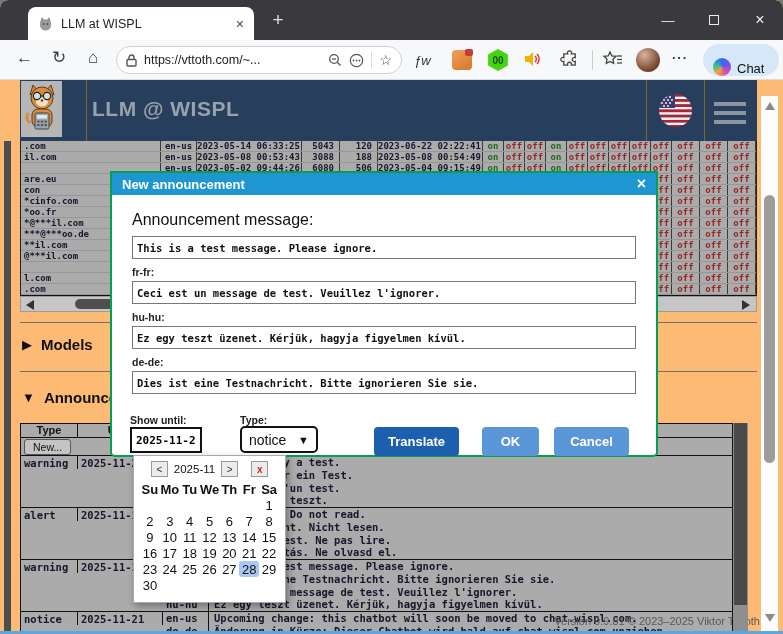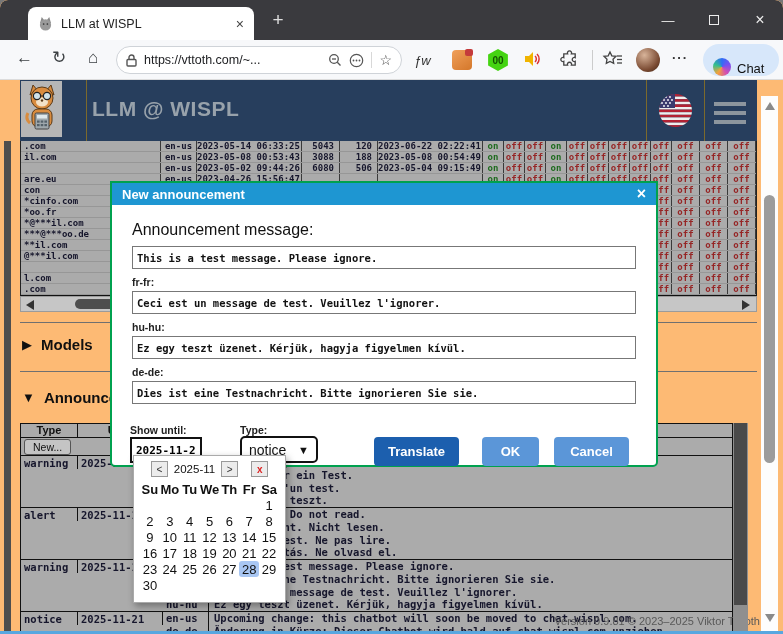--- a/index.html
+++ b/index.html
@@ -80,21 +80,21 @@
 .annstrip{position:absolute;left:733px;top:423px;width:15px;height:208px;background:#8f8f8f;z-index:2}
 .annstrip .thumb{margin:0 1px;height:182px;background:#4a4a4a}
 .version{position:absolute;right:23px;top:615px;font-size:11px;color:#595959;z-index:1;white-space:nowrap}
 .vscroll{position:absolute;left:761px;top:96px;width:17px;height:535px;background:#fdfdfd;z-index:5}
 .vtri{position:absolute;left:765px;width:0;height:0;border-left:5px solid transparent;border-right:5px solid transparent;z-index:6}
 .vtri.up{top:102px;border-bottom:8px solid #8a8a8a}
 .vtri.down{top:614px;border-top:8px solid #8a8a8a}
 .vthumb{position:absolute;left:764px;top:195px;width:11px;height:268px;background:#9c9c9c;border-radius:6px;z-index:6}
 .bottomborder{position:absolute;left:0;top:631px;width:783px;height:3px;background:#58a7e0;z-index:8}
 
-.modal{position:absolute;left:110px;top:181px;width:548px;height:286px;background:#fff;border:2px solid var(--modal_border,#00A14F);z-index:10;border-radius:0 0 5px 5px}
+.modal{position:absolute;left:110px;top:171px;width:548px;height:286px;background:#fff;border:2px solid var(--modal_border,#00A14F);z-index:10;border-radius:0 0 5px 5px}
 .mtitle{height:22px;background:var(--modal_header,#1E96D2);color:#fff;font-weight:bold;font-size:13px;display:flex;align-items:center;padding:0 10px}
 .mclose{margin-left:auto;font-size:16px;font-weight:bold;line-height:1}
 .mbody{padding:14px 20px 18px}
 .mhead{font-size:16px;font-weight:normal;color:#111;margin:2px 0 7px}
 .minput{display:block;width:100%;height:23px;border:1px solid #777;font-family:"DejaVu Sans Mono",monospace;font-weight:700;font-size:10.5px;padding:0 4px;color:#111;margin-bottom:7px;background:#fff}
 .flabel{font-size:10.5px;font-weight:bold;color:#222;margin:3px 0 3px}
 .sulabel,.tylabel{position:absolute;font-size:10.5px;font-weight:bold;color:#222;top:241px}
 .sulabel{left:18px}.tylabel{left:128px}
 .suinput{position:absolute;left:18px;top:254px;width:72px;height:26px;border:2px solid #111;font-family:"DejaVu Sans Mono",monospace;font-weight:700;font-size:11px;padding:0 4px;background:#fff}
 .tyselect{position:absolute;left:128px;top:253px;width:78px;height:27px;border:2px solid #111;border-radius:5px;display:flex;align-items:center;justify-content:space-between;padding:0 7px;font-size:14px;color:#111;background:#fff}

